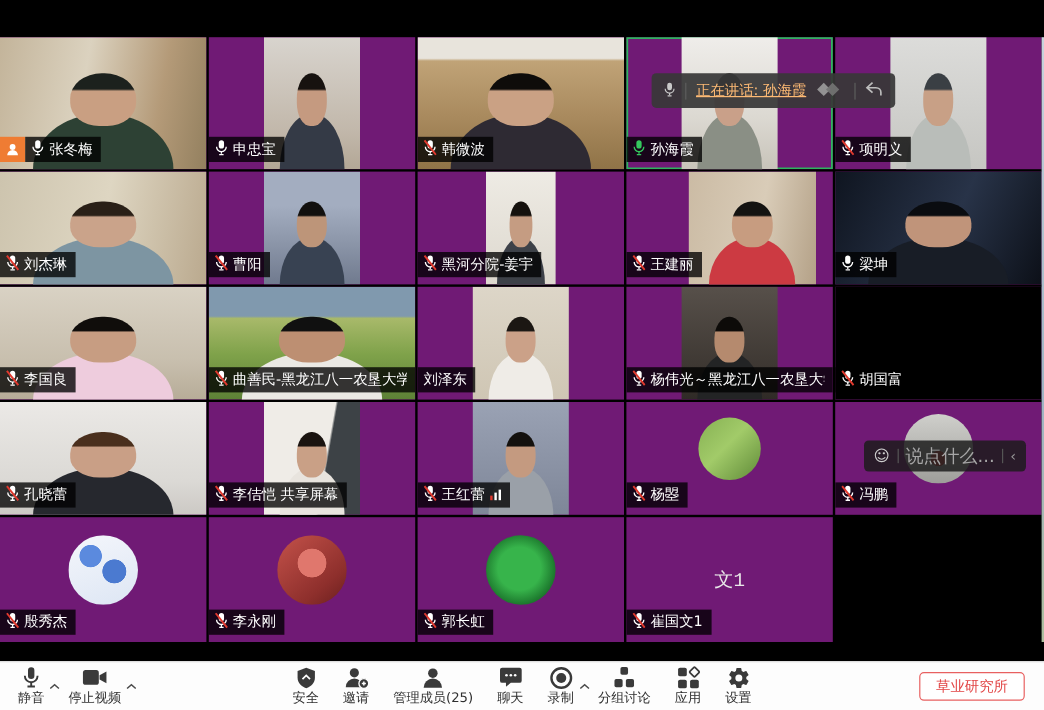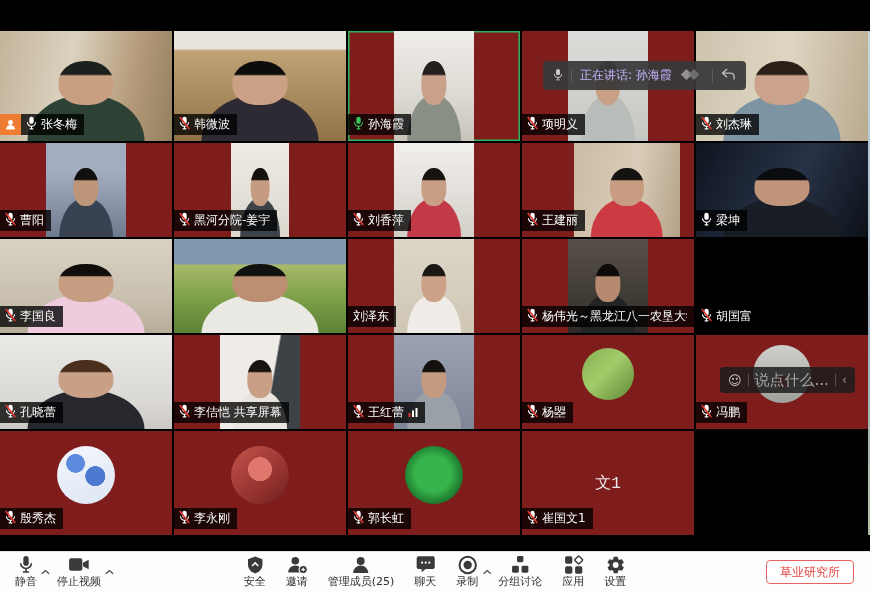--- a/index.html
+++ b/index.html
@@ -2,21 +2,21 @@
 <html><head>
 <meta charset="utf-8">
 <style>
   html,body{margin:0;padding:0;background:#000;}
   *{box-sizing:border-box;font-family:"DejaVu Sans","Liberation Sans",sans-serif;}
   .app{position:relative;width:870px;height:592px;background:#000;overflow:hidden;}
   
   .grid{position:absolute;top:31px;left:0;width:868px;display:grid;
         grid-template-columns:repeat(5,1fr);grid-template-rows:110px 94px 94px 94px 104px;
         gap:2px;background:#000;}
-  .tile{position:relative;background:#7f1d1d;overflow:hidden;}
+  .tile{position:relative;background:#701a75;overflow:hidden;}
   .tile.active{box-shadow:inset 0 0 0 1.5px #2eb35e;}
   .video{position:absolute;}
   .video.full{inset:0;}
   .video.port{top:0;bottom:0;width:46%;left:27%;}
   .video.port.narrow{width:34%;left:33%;}
   .video.port.wide{width:62%;left:30%;}
   .video.blackv{inset:0;background:#000;}
   .video.cam{background:var(--room,#555);}
   .video.cam::before{content:"";position:absolute;bottom:-2%;left:50%;transform:translateX(-50%);
         width:68%;height:44%;background:var(--body,#222);border-radius:48% 48% 0 0/95% 95% 0 0;}
@@ -52,21 +52,21 @@
   .t22{--av:radial-gradient(circle at 50% 40%,#e0776d 0 26%,transparent 27%),linear-gradient(140deg,#c4524a,#8e2f2c 70%,#6a1f1e);}
   .t23{--av:radial-gradient(circle at 48% 48%,#37b44b 0 42%,#1e7c2f 68%,#0c3f17);}
   
   .platerow{position:absolute;left:0;bottom:6px;display:flex;align-items:stretch;z-index:3;}
   .hostbadge{width:21px;height:21px;background:#ef7c33;display:flex;align-items:center;justify-content:center;}
   .plate{background:rgba(0,0,0,.78);color:#fff;font-size:12px;display:flex;align-items:center;
          gap:4px;padding:2px 7px 2px 5px;white-space:nowrap;max-width:172px;overflow:hidden;}
   .plate .nm{overflow:hidden;text-overflow:clip;}
   
   .speak-banner{position:absolute;left:543px;top:61px;height:29px;background:rgba(56,56,56,.93);
-         border-radius:4px;display:flex;align-items:center;gap:8px;padding:0 10px;z-index:6;color:#c4b5fd;font-size:12px;}
+         border-radius:4px;display:flex;align-items:center;gap:8px;padding:0 10px;z-index:6;color:#fdba74;font-size:12px;text-decoration:underline;}
   .sb-div{width:1px;height:14px;background:#5e5e5e;}
   
   .chatpill{position:absolute;left:24px;bottom:36px;height:26px;background:rgba(28,28,28,.85);
          border-radius:4px;display:flex;align-items:center;gap:6px;padding:0 8px;z-index:4;}
   .chatpill .ce{color:#cfcfcf;font-size:13px;line-height:1;}
   .chatpill .cd{width:1px;height:12px;background:#555;}
   .chatpill .ct{color:#a6a6a6;font-size:15px;white-space:nowrap;}
   .chatpill .ca{color:#999;font-size:12px;}
   
   .scrollbar{position:absolute;right:0;top:31px;width:2px;height:504px;
@@ -102,20 +102,33 @@
             <span><svg width="11" height="14" viewBox="0 0 12 15">
                 <rect x="3.6" y="0.8" width="4.8" height="7.6" rx="2.4" fill="#ffffff"></rect>
                 <path d="M1.6 6.8a4.4 4.4 0 0 0 8.8 0" stroke="#ffffff" stroke-width="1.2" fill="none"></path>
                 <path d="M6 11.2v2M4 13.9h4" stroke="#ffffff" stroke-width="1.2"></path>
               </svg></span>
             <span class="nm">张冬梅</span>
           </div>
         </div>
       </div>
       <div class="tile">
+        <div class="video cam port t1"></div>
+        <div class="platerow">
+          <div class="plate">
+            <span><svg width="11" height="14" viewBox="0 0 12 15">
+                <rect x="3.6" y="0.8" width="4.8" height="7.6" rx="2.4" fill="#ffffff"></rect>
+                <path d="M1.6 6.8a4.4 4.4 0 0 0 8.8 0" stroke="#ffffff" stroke-width="1.2" fill="none"></path>
+                <path d="M6 11.2v2M4 13.9h4" stroke="#ffffff" stroke-width="1.2"></path>
+              </svg></span>
+            <span class="nm">申忠宝</span>
+          </div>
+        </div>
+      </div>
+      <div class="tile">
         <div class="video cam full t2"></div>
         <div class="platerow">
           <div class="plate">
             <span><svg width="11" height="14" viewBox="0 0 12 15">
                 <rect x="3.6" y="0.8" width="4.8" height="7.6" rx="2.4" fill="#ffffff"></rect>
                 <path d="M1.6 6.8a4.4 4.4 0 0 0 8.8 0" stroke="#ffffff" stroke-width="1.2" fill="none"></path>
                 <path d="M6 11.2v2M4 13.9h4" stroke="#ffffff" stroke-width="1.2"></path>
                 <line x1="0.8" y1="1" x2="11.2" y2="14" stroke="#e0392e" stroke-width="1.8"></line>
               </svg></span>
             <span class="nm">韩微波</span>
@@ -185,34 +198,20 @@
                 <rect x="3.6" y="0.8" width="4.8" height="7.6" rx="2.4" fill="#ffffff"></rect>
                 <path d="M1.6 6.8a4.4 4.4 0 0 0 8.8 0" stroke="#ffffff" stroke-width="1.2" fill="none"></path>
                 <path d="M6 11.2v2M4 13.9h4" stroke="#ffffff" stroke-width="1.2"></path>
                 <line x1="0.8" y1="1" x2="11.2" y2="14" stroke="#e0392e" stroke-width="1.8"></line>
               </svg></span>
             <span class="nm">黑河分院-姜宇</span>
           </div>
         </div>
       </div>
       <div class="tile">
-        <div class="video cam port t8"></div>
-        <div class="platerow">
-          <div class="plate">
-            <span><svg width="11" height="14" viewBox="0 0 12 15">
-                <rect x="3.6" y="0.8" width="4.8" height="7.6" rx="2.4" fill="#ffffff"></rect>
-                <path d="M1.6 6.8a4.4 4.4 0 0 0 8.8 0" stroke="#ffffff" stroke-width="1.2" fill="none"></path>
-                <path d="M6 11.2v2M4 13.9h4" stroke="#ffffff" stroke-width="1.2"></path>
-                <line x1="0.8" y1="1" x2="11.2" y2="14" stroke="#e0392e" stroke-width="1.8"></line>
-              </svg></span>
-            <span class="nm">刘香萍</span>
-          </div>
-        </div>
-      </div>
-      <div class="tile">
         <div class="video cam port t9 wide"></div>
         <div class="platerow">
           <div class="plate">
             <span><svg width="11" height="14" viewBox="0 0 12 15">
                 <rect x="3.6" y="0.8" width="4.8" height="7.6" rx="2.4" fill="#ffffff"></rect>
                 <path d="M1.6 6.8a4.4 4.4 0 0 0 8.8 0" stroke="#ffffff" stroke-width="1.2" fill="none"></path>
                 <path d="M6 11.2v2M4 13.9h4" stroke="#ffffff" stroke-width="1.2"></path>
                 <line x1="0.8" y1="1" x2="11.2" y2="14" stroke="#e0392e" stroke-width="1.8"></line>
               </svg></span>
             <span class="nm">王建丽</span>
@@ -241,20 +240,31 @@
                 <path d="M1.6 6.8a4.4 4.4 0 0 0 8.8 0" stroke="#ffffff" stroke-width="1.2" fill="none"></path>
                 <path d="M6 11.2v2M4 13.9h4" stroke="#ffffff" stroke-width="1.2"></path>
                 <line x1="0.8" y1="1" x2="11.2" y2="14" stroke="#e0392e" stroke-width="1.8"></line>
               </svg></span>
             <span class="nm">李国良</span>
           </div>
         </div>
       </div>
       <div class="tile">
         <div class="video cam full t12"></div>
+        <div class="platerow">
+          <div class="plate">
+            <span><svg width="11" height="14" viewBox="0 0 12 15">
+                <rect x="3.6" y="0.8" width="4.8" height="7.6" rx="2.4" fill="#ffffff"></rect>
+                <path d="M1.6 6.8a4.4 4.4 0 0 0 8.8 0" stroke="#ffffff" stroke-width="1.2" fill="none"></path>
+                <path d="M6 11.2v2M4 13.9h4" stroke="#ffffff" stroke-width="1.2"></path>
+                <line x1="0.8" y1="1" x2="11.2" y2="14" stroke="#e0392e" stroke-width="1.8"></line>
+              </svg></span>
+            <span class="nm">曲善民-黑龙江八一农垦大学</span>
+          </div>
+        </div>
       </div>
       <div class="tile">
         <div class="video cam port t13"></div>
         <div class="platerow">
           <div class="plate">
             <span class="nm">刘泽东</span>
           </div>
         </div>
       </div>
       <div class="tile">

